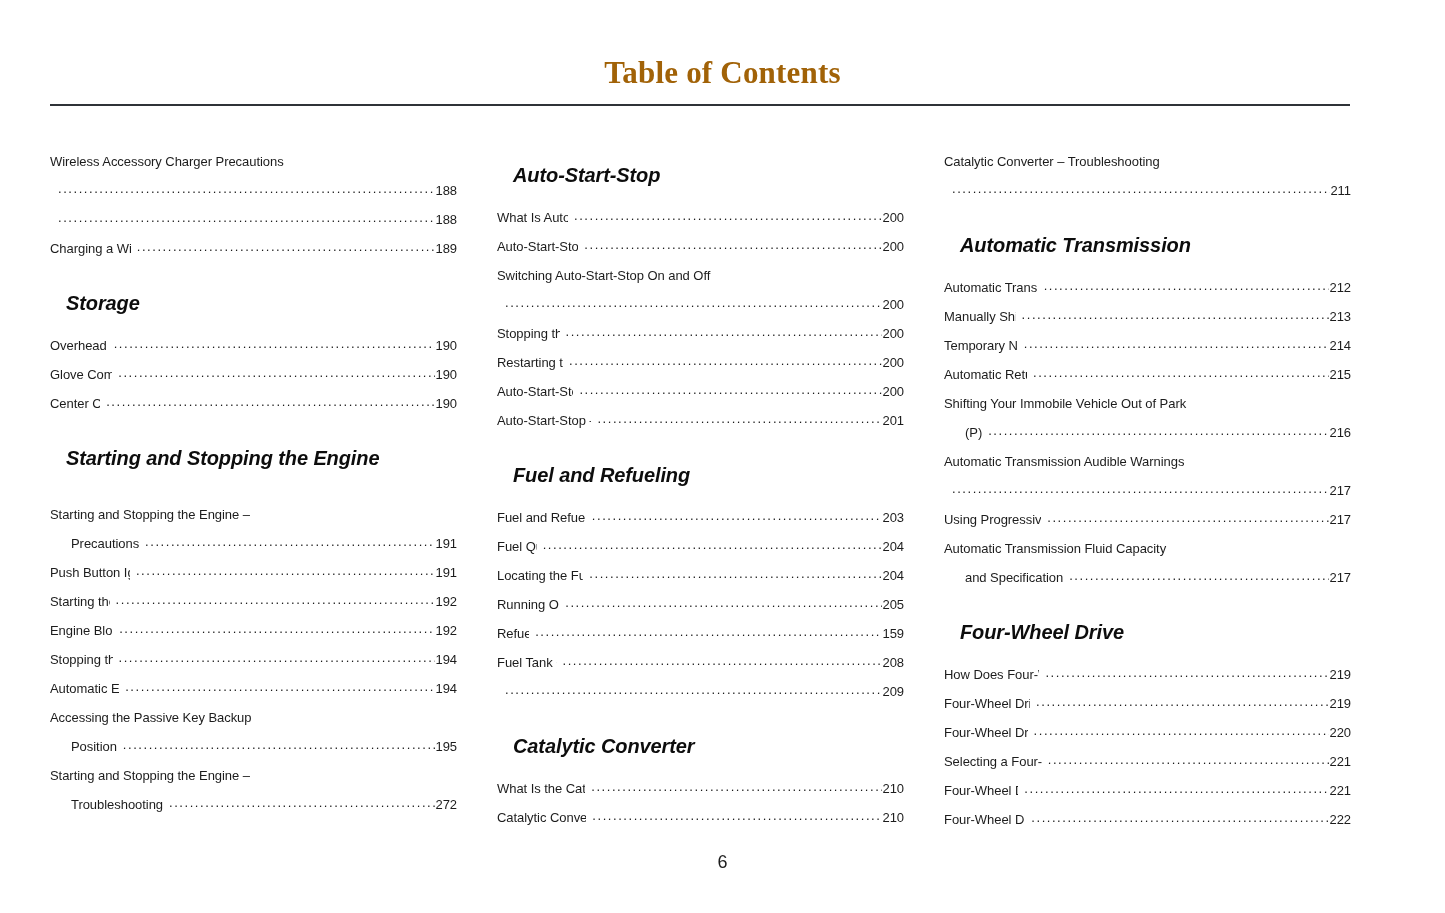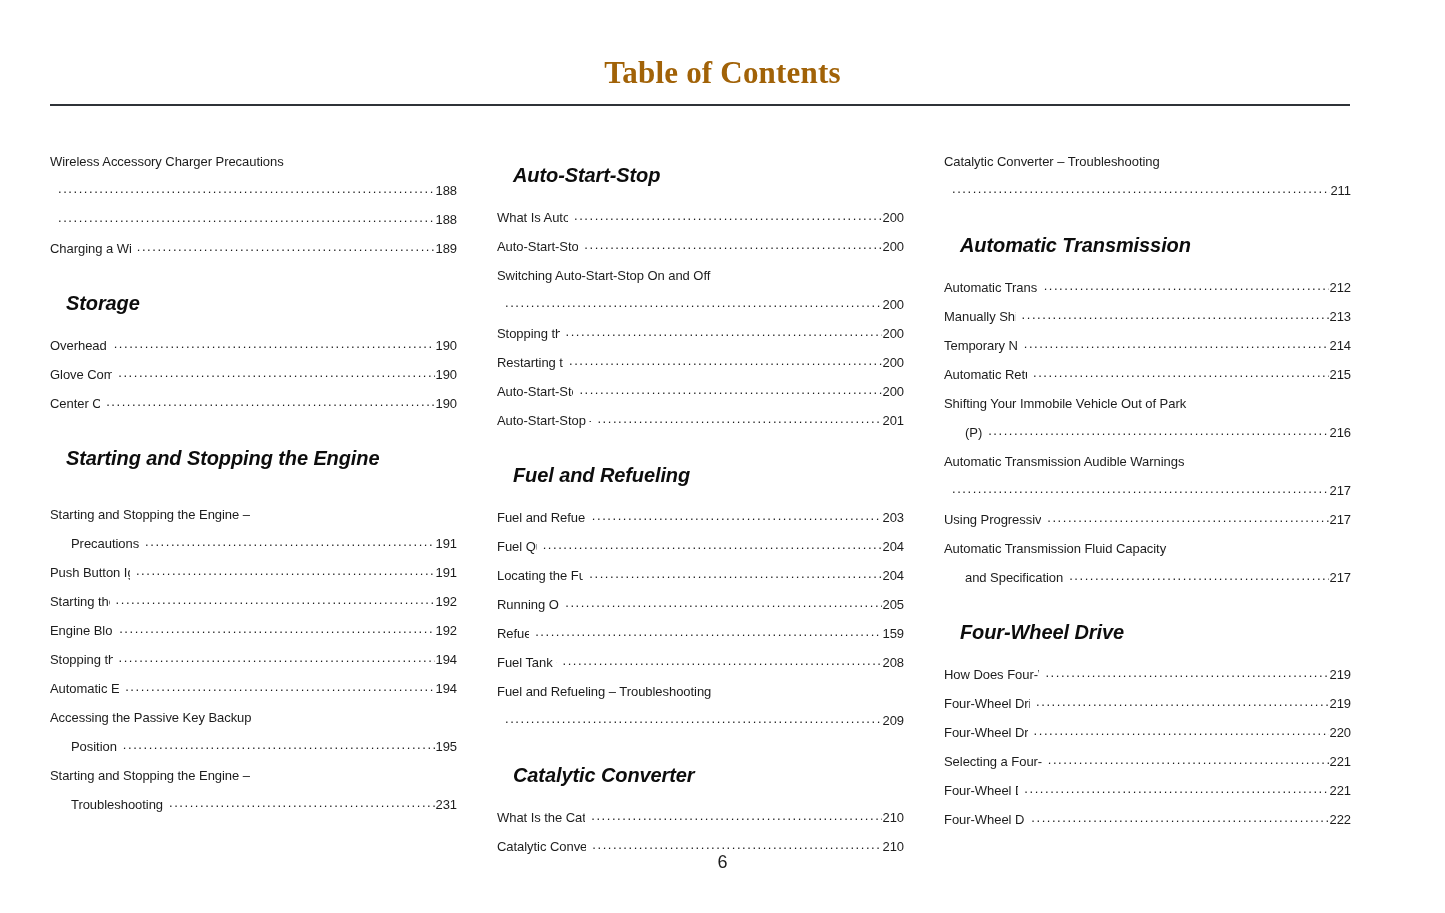--- a/index.html
+++ b/index.html
@@ -253,21 +253,21 @@
                 <span class="cont">Position</span>
                 <span class="leader">..................................................................................................................</span>
                 <span class="epage">195</span>
               </div>
             </div>
             <div class="entry wrapped">
               <span class="etitle">Starting and Stopping the Engine –</span>
               <div class="line2">
                 <span class="cont">Troubleshooting</span>
                 <span class="leader">..................................................................................................................</span>
-                <span class="epage">231</span>
+                <span class="epage">272</span>
               </div>
             </div>
           </div>
         </div>
       </div>
       <div class="col">
         <div class="section no-space-before">
           <div class="section-head">Auto-Start-Stop</div>
           <div class="entries">
             <div class="entry single">
@@ -337,21 +337,20 @@
               <span class="etitle">Refueling</span>
               <span class="leader">..................................................................................................................</span>
               <span class="epage">159</span>
             </div>
             <div class="entry single">
               <span class="etitle">Fuel Tank Capacity</span>
               <span class="leader">..................................................................................................................</span>
               <span class="epage">208</span>
             </div>
             <div class="entry wrapped">
-              <span class="etitle">Fuel and Refueling – Troubleshooting</span>
               <div class="line2 dots-only">
                 <span class="cont"></span>
                 <span class="leader">..................................................................................................................</span>
                 <span class="epage">209</span>
               </div>
             </div>
           </div>
         </div>
         <div class="section with-space-before">
           <div class="section-head">Catalytic Converter</div>

